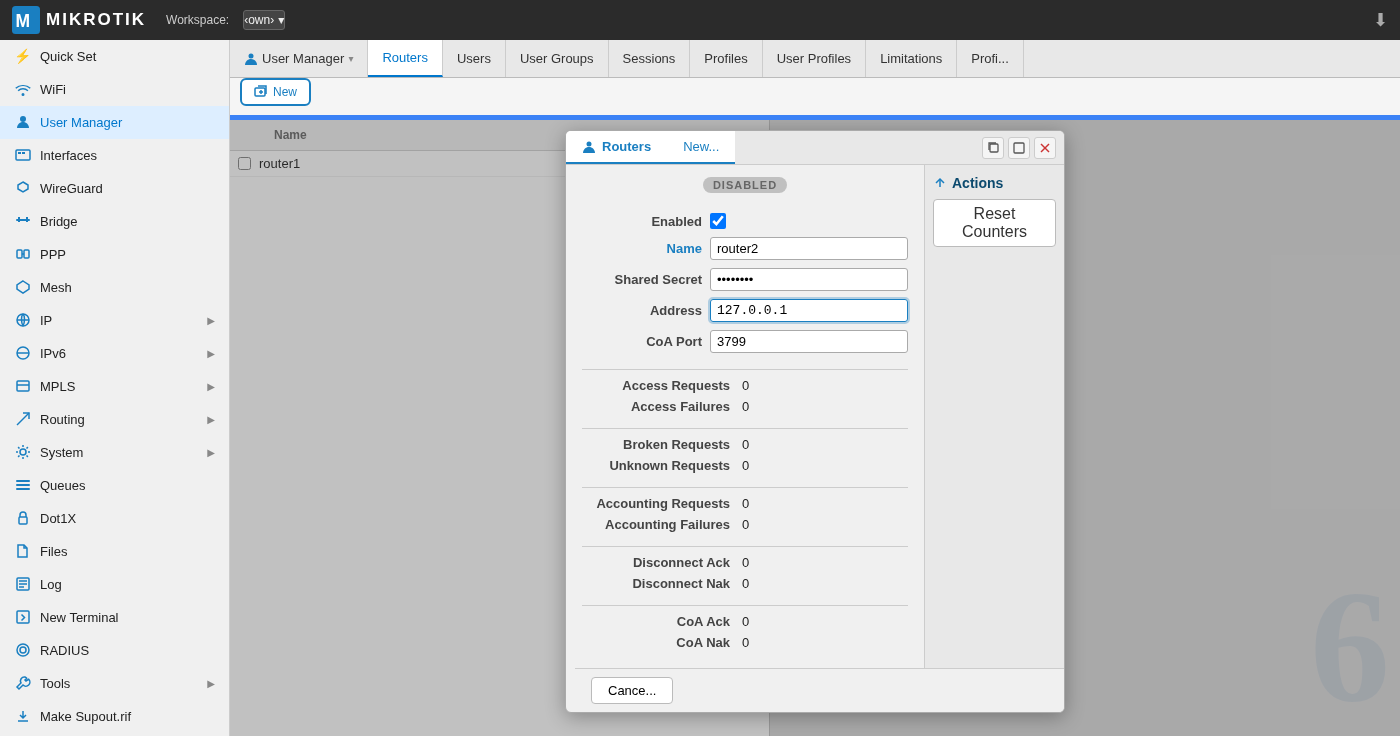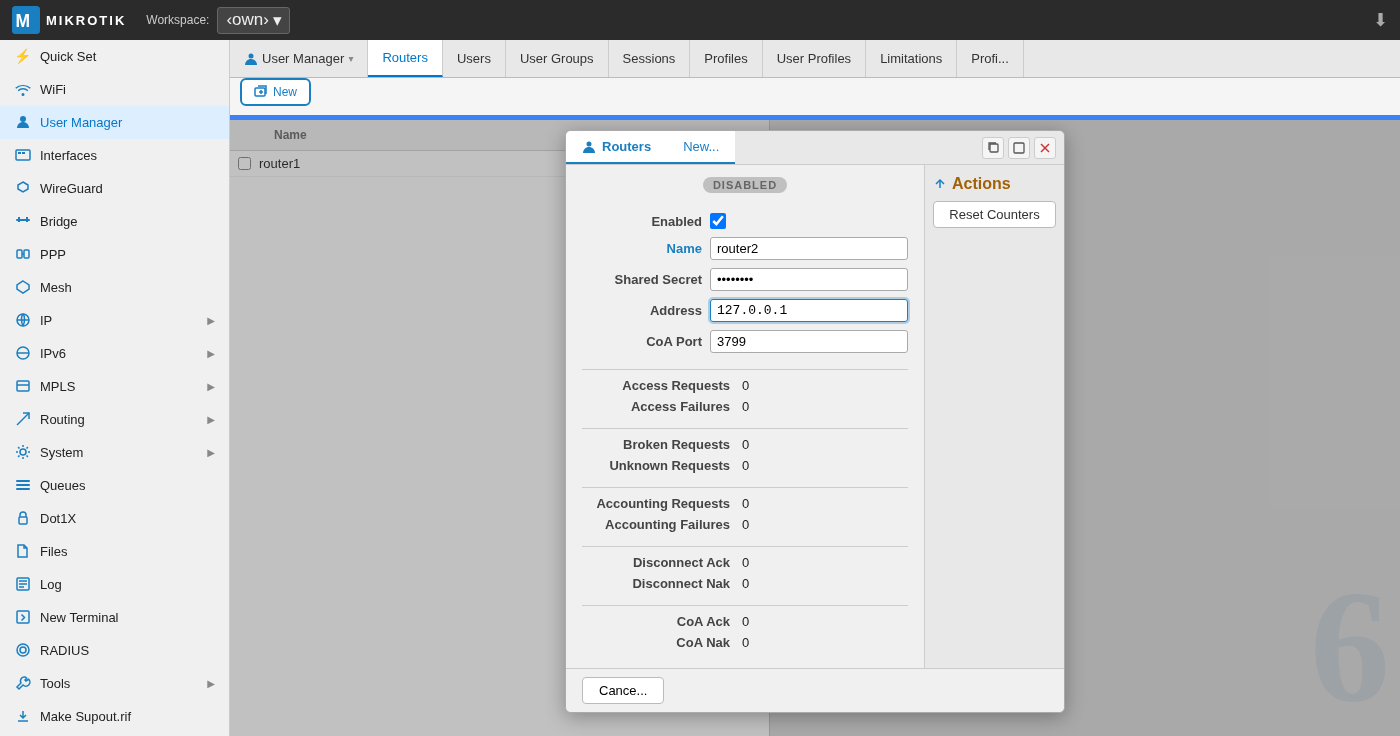--- a/index.html
+++ b/index.html
@@ -33,32 +33,32 @@
       font-size: 14px;
       letter-spacing: 1px;
     }
     .logo-icon {
       width: 28px;
       height: 28px;
     }
     .workspace-area {
       display: flex;
       align-items: center;
-      gap: 8px;
+      gap: 14px;
       color: #ccc;
       font-size: 12px;
       margin-left: 12px;
     }
     .workspace-dropdown {
       background: #444;
       border: 1px solid #666;
       color: #eee;
-      padding: 2px 8px;
+      padding: 2px 0;
       border-radius: 3px;
-      font-size: 17px;
+      font-size: 12px;
       cursor: pointer;
       display: flex;
       align-items: center;
       gap: 4px;
     }
     .top-bar-right {
       margin-left: auto;
       display: flex;
       align-items: center;
     }
@@ -394,44 +394,45 @@
     .modal-sidebar {
       width: 140px;
       background: #e8e8e8;
       border-left: 1px solid #ccc;
       padding: 10px 8px;
       display: flex;
       flex-direction: column;
       gap: 8px;
     }
     .actions-title {
-      font-size: 16px;
+      font-size: 14px;
       font-weight: bold;
-      color: #a16207;
+      color: #0c4a6e;
       display: flex;
       align-items: center;
       gap: 5px;
     }
     .action-btn {
       padding: 5px 10px;
       background: white;
       border: 1px solid #bbb;
       border-radius: 4px;
-      font-size: 13px;
+      font-size: 16px;
       cursor: pointer;
       color: #333;
     }
 
     .modal-footer {
       display: flex;
       align-items: center;
       padding: 8px 16px;
       border-top: 1px solid #ccc;
       gap: 8px;
       background: #f0f0f0;
+      margin-left: 9px;
     }
     .footer-btn {
       padding: 5px 16px;
       border: 1px solid #bbb;
       border-radius: 4px;
       cursor: pointer;
       font-size: 13px;
       background: white;
     }
 
@@ -456,21 +457,21 @@
   </style>
 </head>
 <body>
 
 <div class="top-bar">
   <div class="logo-area">
     <svg class="logo-icon" viewBox="0 0 32 32" fill="none">
       <rect width="32" height="32" rx="4" fill="#1a7fc1"></rect>
       <text x="4" y="24" font-size="20" fill="white" font-weight="bold">M</text>
     </svg>
-    <span style="text-transform:uppercase; letter-spacing:2px; font-size:13px;">MikroTik</span>
+    <span style="text-transform:uppercase; letter-spacing:2px; font-size:17px;">MikroTik</span>
   </div>
   <div class="workspace-area">
     <span>Workspace:</span>
     <div class="workspace-dropdown">
       <span>‹own›</span>
       <span>▾</span>
     </div>
   </div>
   <div class="top-bar-right">
     <span class="download-icon">⬇</span>

